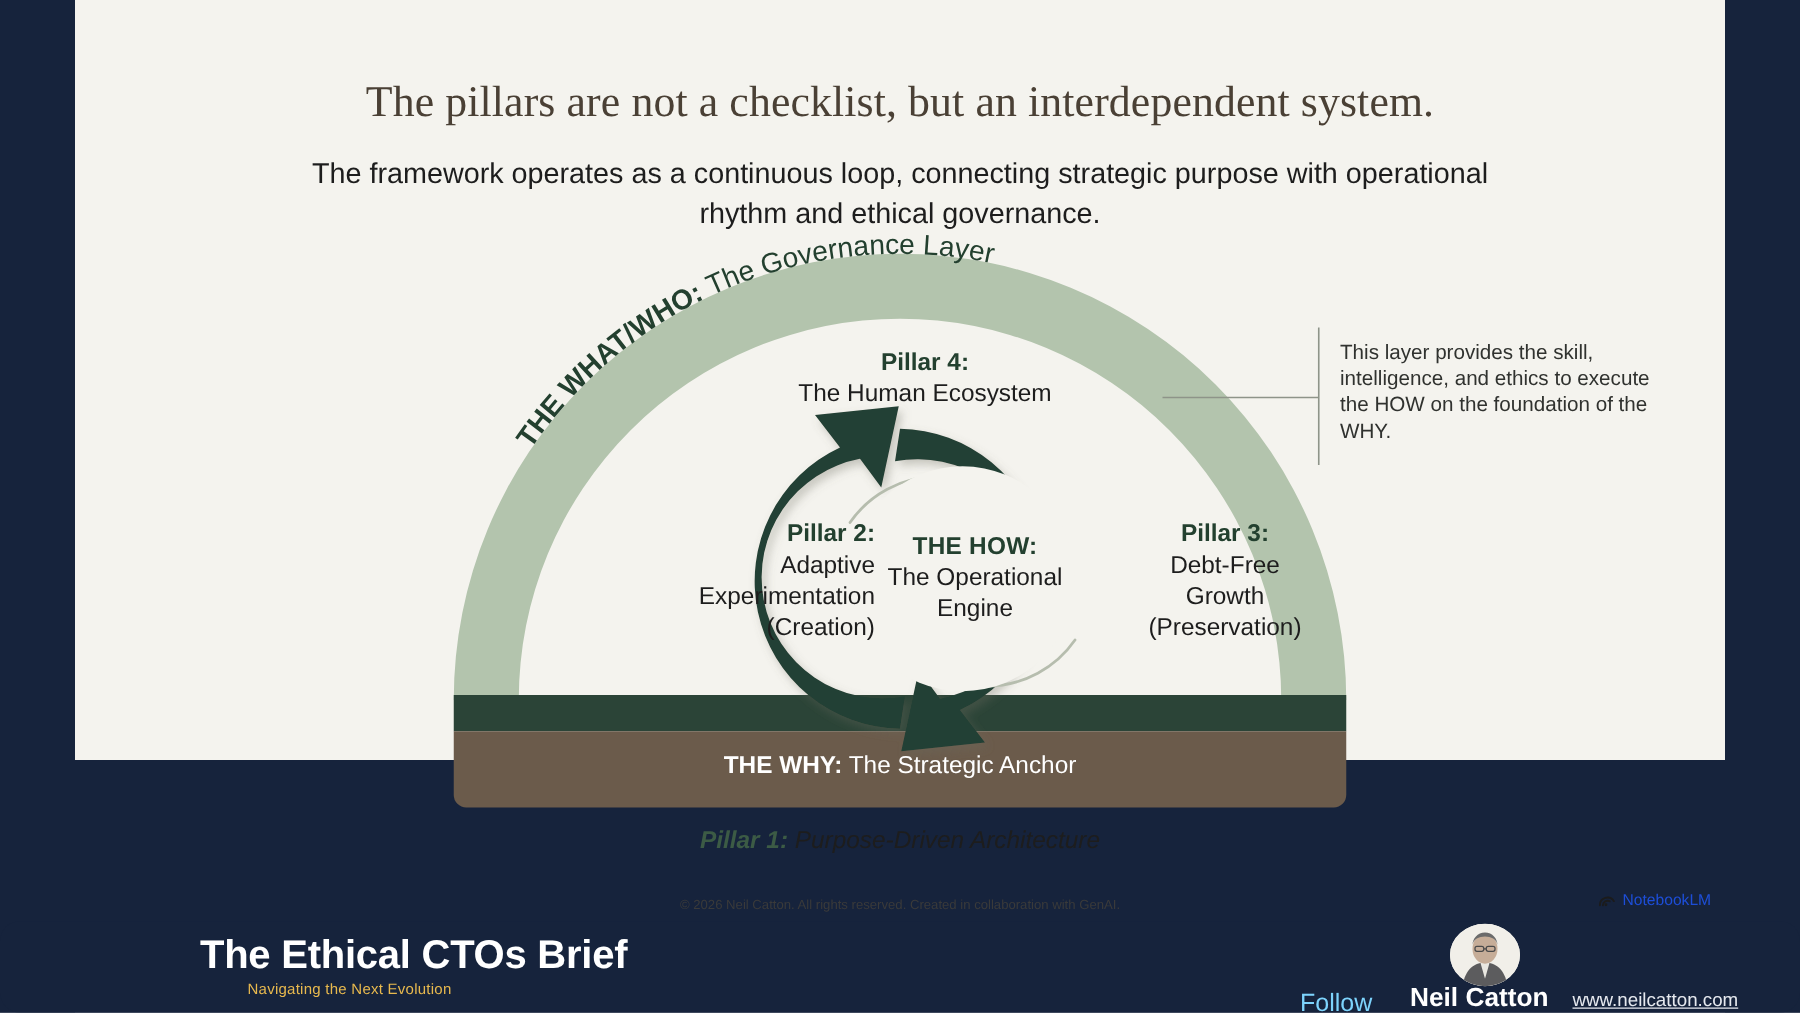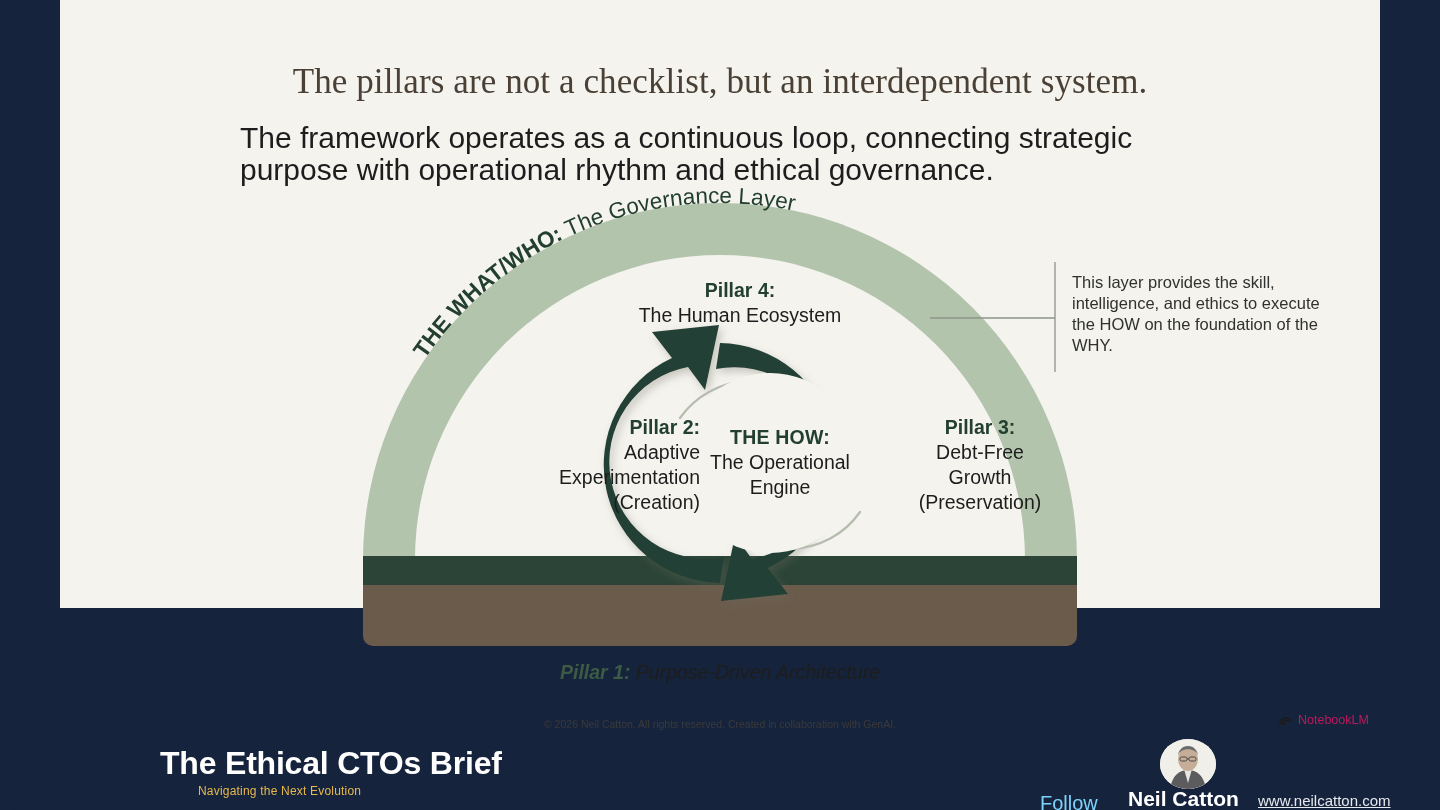--- a/index.html
+++ b/index.html
@@ -30,22 +30,22 @@
   .headline {
     position: absolute; left: 0; top: 62px; width: 1320px;
     text-align: center;
     font-family: "Liberation Serif", serif;
     font-size: 35px;
     color: #4a4035;
     letter-spacing: 0.1px;
   }
   .subhead {
     position: absolute; left: 180px; top: 122px; width: 960px;
-    text-align: left;
-    font-size: 30px;
+    text-align: center;
+    font-size: 23px;
     line-height: 32px;
     color: #1d1d1d;
   }
 
   
   .diagram {
     position: absolute; left: 0; top: 0; width: 1320px; height: 737px;
   }
   .diagram svg { position: absolute; left: 0; top: 0; }
 
@@ -81,21 +81,21 @@
   }
 
   
   .footnote {
     position: absolute; left: 0; top: 718px; width: 1320px;
     text-align: center; font-size: 10.5px; color: #3a3a3a;
   }
   .nblm {
     position: absolute; left: 1218px; top: 712px;
     display: flex; align-items: center; gap: 5px;
-    font-size: 12.5px; color: #be185d; font-weight: 500;
+    font-size: 12.5px; color: #1d4ed8; font-weight: 500;
   }
 
   
   .bottombar {
     position: absolute; left: 0; top: 737px; width: 1440px; height: 73px;
     background: #16233c;
     border-radius: 16px;
   }
   .brand-title {
     position: absolute; left: 160px; top: 8px;
@@ -210,20 +210,23 @@
         <span>Growth</span><br>
         <span>(Preservation)</span>
       </div>
 
       <div class="dg-text howtext">
         <span class="hd">THE HOW:</span>
         <span>The Operational</span><br>
         <span>Engine</span>
       </div>
 
+      <div class="whylabel">
+        <b>THE WHY:</b><span> The Strategic Anchor</span>
+      </div>
 
       <div class="pillar1">
         <b>Pillar 1:</b><span> Purpose-Driven Architecture</span>
       </div>
 
       <div class="annotation">This layer provides the skill, intelligence, and ethics to execute the HOW on the foundation of the WHY.</div>
     </div>
 
     <div class="footnote">© 2026 Neil Catton. All rights reserved. Created in collaboration with GenAI.</div>
 

